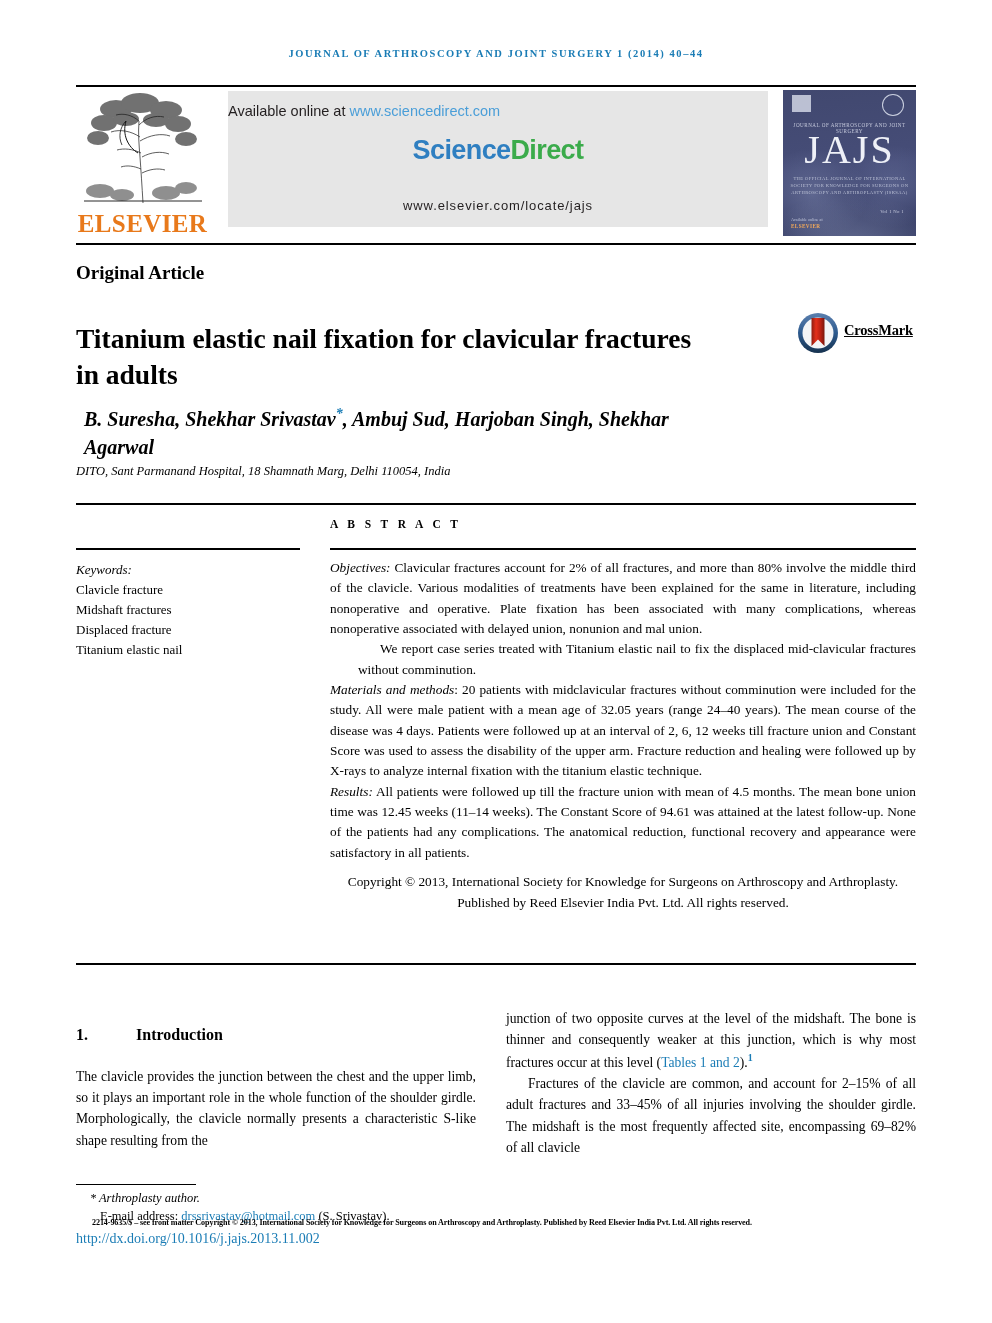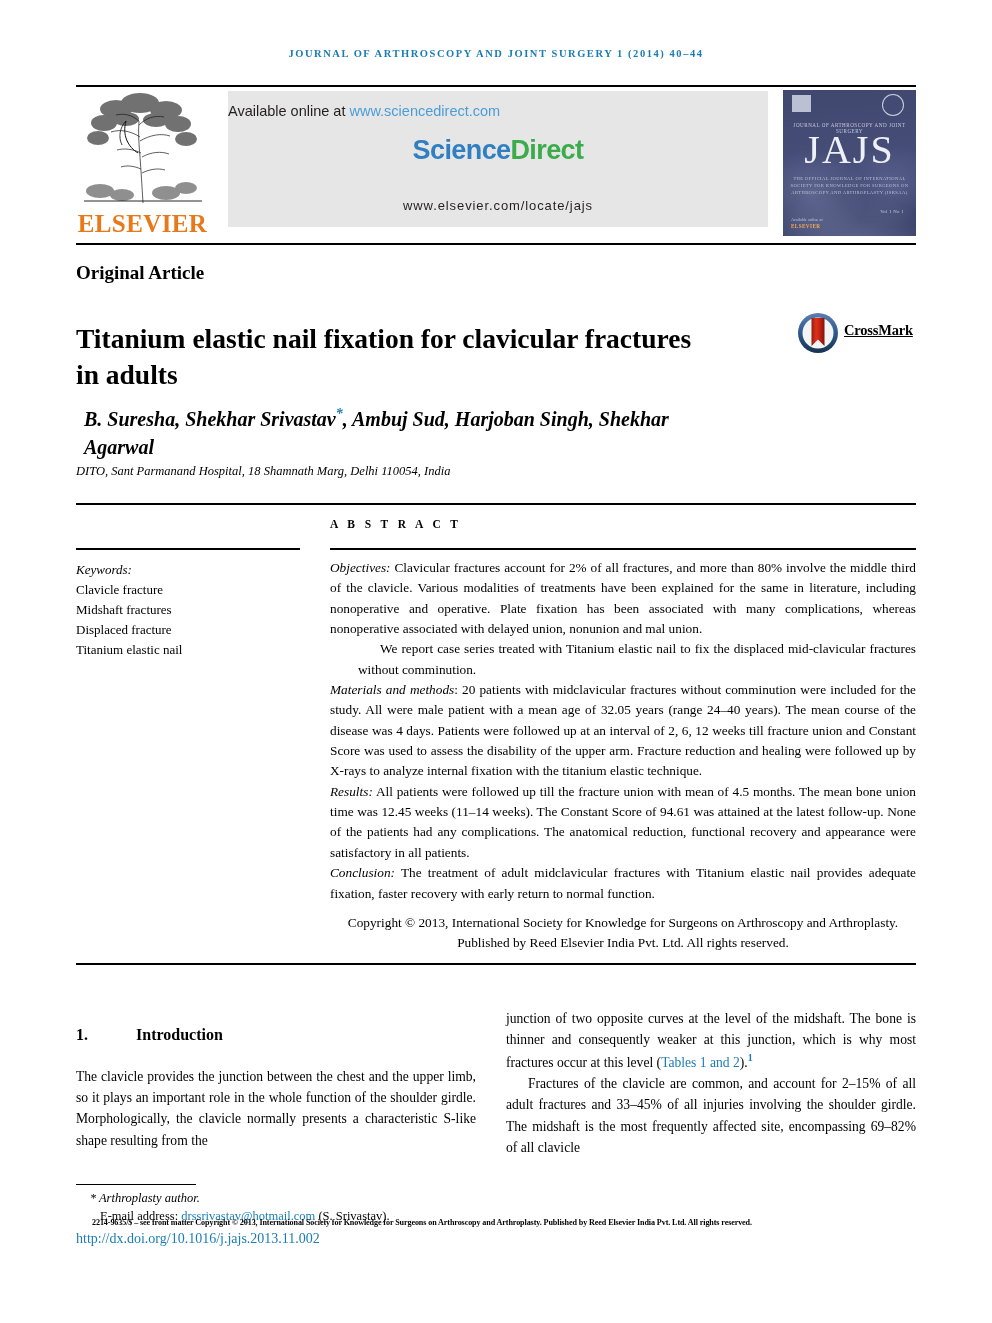--- a/index.html
+++ b/index.html
@@ -565,21 +565,20 @@
     <div>Midshaft fractures</div>
     <div>Displaced fracture</div>
     <div>Titanium elastic nail</div>
   </div>
 
   <div class="abstract">
     <p><span class="lead">Objectives:</span><span> Clavicular fractures account for 2% of all fractures, and more than 80% involve the middle third of the clavicle. Various modalities of treatments have been explained for the same in literature, including nonoperative and operative. Plate fixation has been associated with many complications, whereas nonoperative associated with delayed union, nonunion and mal union.</span></p>
     <p class="indent">We report case series treated with Titanium elastic nail to fix the displaced mid-clavicular fractures without comminution.</p>
     <p><span class="lead">Materials and methods</span><span>: 20 patients with midclavicular fractures without comminution were included for the study. All were male patient with a mean age of 32.05 years (range 24–40 years). The mean course of the disease was 4 days. Patients were followed up at an interval of 2, 6, 12 weeks till fracture union and Constant Score was used to assess the disability of the upper arm. Fracture reduction and healing were followed up by X-rays to analyze internal fixation with the titanium elastic technique.</span></p>
     <p><span class="lead">Results:</span><span> All patients were followed up till the fracture union with mean of 4.5 months. The mean bone union time was 12.45 weeks (11–14 weeks). The Constant Score of 94.61 was attained at the latest follow-up. None of the patients had any complications. The anatomical reduction, functional recovery and appearance were satisfactory in all patients.</span></p>
-    <p><span class="lead">Conclusion:</span><span> The treatment of adult midclavicular fractures with Titanium elastic nail provides adequate fixation, faster recovery with early return to normal function.</span></p>
     <p class="copy">Copyright © 2013, International Society for Knowledge for Surgeons on Arthroscopy and Arthroplasty. Published by Reed Elsevier India Pvt. Ltd. All rights reserved.</p>
   </div>
 
   <div class="abs-rule-bottom"></div>
 
   <div class="col-left">
     <div class="sec-head"><span class="sec-num">1.</span><span>Introduction</span></div>
     <p class="body-p">The clavicle provides the junction between the chest and the upper limb, so it plays an important role in the whole function of the shoulder girdle. Morphologically, the clavicle normally presents a characteristic S-like shape resulting from the</p>
   </div>
 

